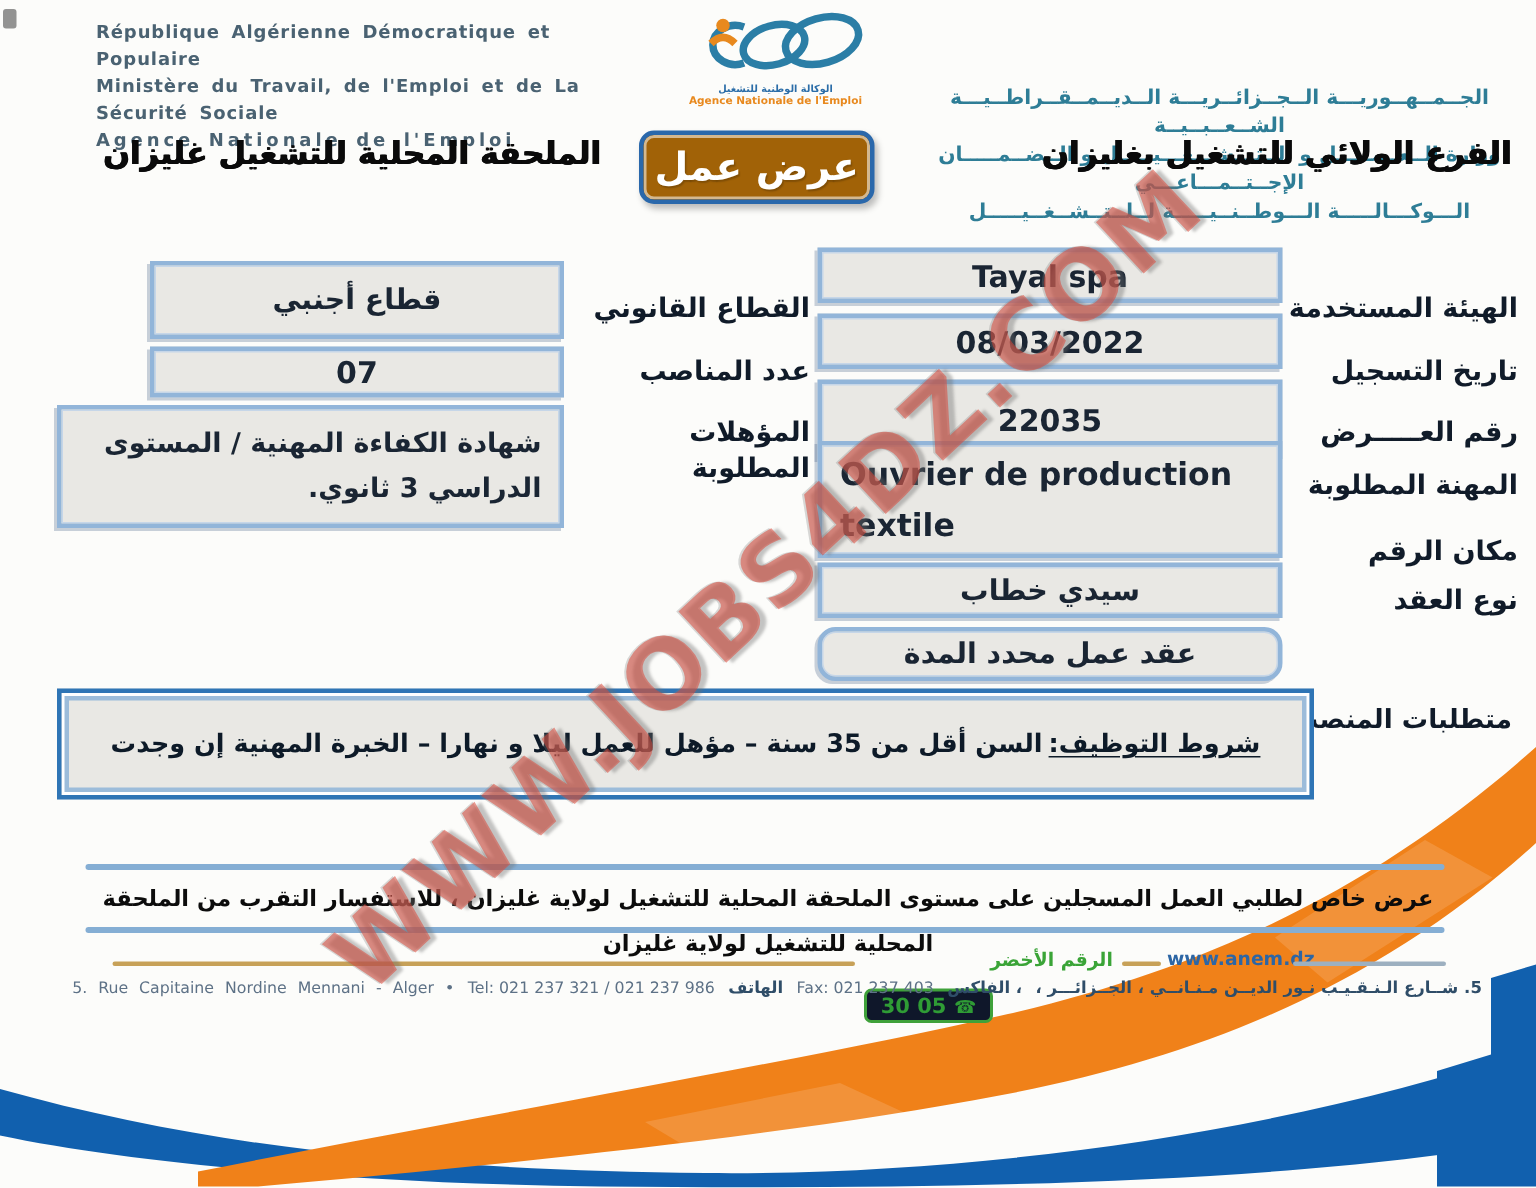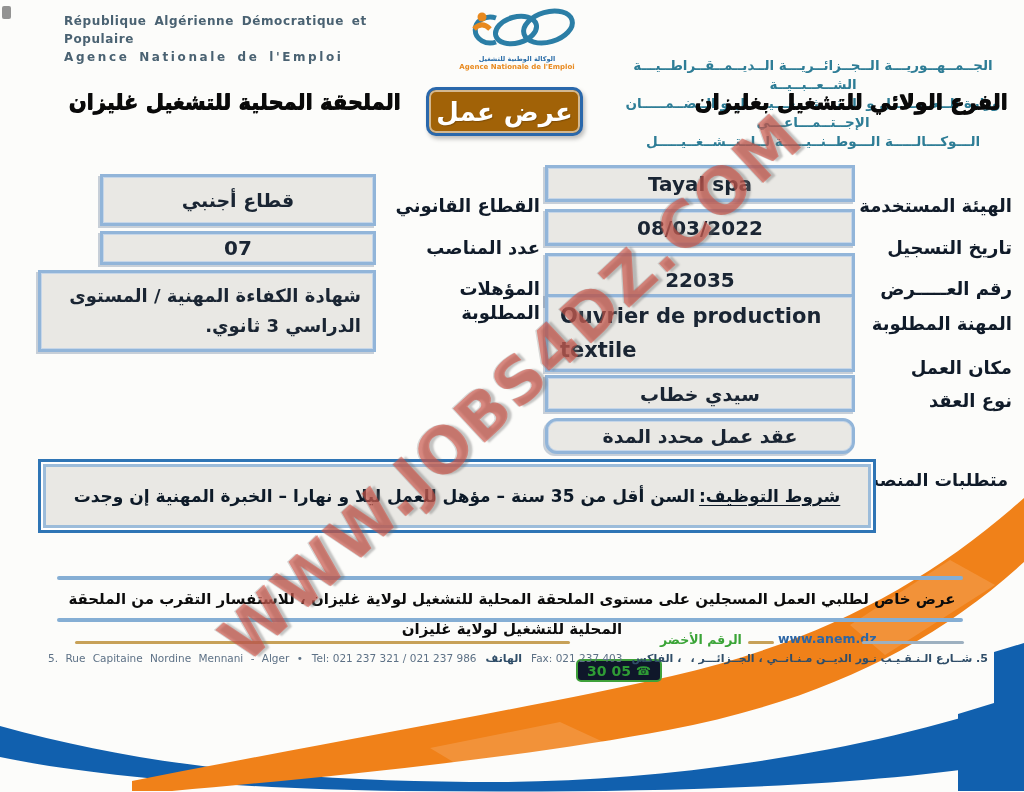--- a/index.html
+++ b/index.html
@@ -82,20 +82,21 @@
   <path d="M958,791 L958,714 L994,703 L994,652 L1024,643 L1024,791 Z" fill="#1160ae"></path>
   <path d="M132,781 C340,740 540,706 672,676 C820,642 930,582 1024,498 L1024,562 C930,648 816,702 668,730 C520,758 330,777 172,791 L132,791 Z" fill="#f08119"></path>
   <path d="M430,748 L560,722 L610,745 L470,772 Z" fill="#ffffff" opacity="0.14"></path>
   <path d="M850,625 L950,560 L995,585 L885,655 Z" fill="#ffffff" opacity="0.14"></path>
 </svg>
 
 <div class="abs scan-mark"></div>
 
 <div class="abs z2 header-fr">
   <div class="fr-line">République Algérienne Démocratique et Populaire</div>
+  <div class="fr-line">Ministère du Travail, de l'Emploi et de La Sécurité Sociale</div>
   <div class="fr-line">Agence Nationale de l'Emploi</div>
 </div>
 
 <div class="abs z2 logo-wrap">
   <svg width="142" height="48" viewBox="0 0 142 48">
     <ellipse cx="102" cy="23" rx="25" ry="15" transform="rotate(-16 102 23)" fill="none" stroke="#2b7ea6" stroke-width="5"></ellipse>
     <ellipse cx="70" cy="26" rx="21" ry="13" transform="rotate(-16 70 26)" fill="none" stroke="#2b7ea6" stroke-width="5"></ellipse>
     <path d="M 50 14 A 15 13 0 1 0 50 38" fill="none" stroke="#2b7ea6" stroke-width="5"></path>
     <circle cx="36" cy="13" r="4.5" fill="#e8891e"></circle>
     <path d="M 28 25 Q 36 17 44 25" stroke="#e8891e" stroke-width="5" fill="none"></path>
@@ -111,21 +112,21 @@
 </div>
 
 <div class="abs z2 doc-title" style="left:62px;top:90px;width:345px;">الملحقة المحلية للتشغيل غليزان</div>
 <div class="abs z2 badge">عرض عمل</div>
 <div class="abs z2 doc-title" style="left:686px;top:90px;width:330px;">الفرع الولائي للتشغيل بغليزان</div>
 
 <div class="abs z2 label" style="right:12px;top:194px;width:170px;">الهيئة المستخدمة</div>
 <div class="abs z2 label" style="right:12px;top:236px;width:170px;">تاريخ التسجيل</div>
 <div class="abs z2 label" style="right:12px;top:277px;width:170px;">رقم العـــــرض</div>
 <div class="abs z2 label" style="right:12px;top:312px;width:170px;">المهنة المطلوبة</div>
-<div class="abs z2 label" style="right:12px;top:356px;width:170px;">مكان العمل</div>
+<div class="abs z2 label" style="right:12px;top:356px;width:170px;">مكان الرقم</div>
 <div class="abs z2 label" style="right:12px;top:389px;width:170px;">نوع العقد</div>
 
 <div class="abs z2 vbox ltr" style="left:545px;top:165px;width:310px;height:37px;font-size:20px;">Tayal spa</div>
 <div class="abs z2 vbox ltr" style="left:545px;top:209px;width:310px;height:37px;font-size:20px;">08/03/2022</div>
 <div class="abs z2 vbox ltr" style="left:545px;top:253px;width:310px;height:53px;font-size:20px;">22035</div>
 <div class="abs z2 vbox ltr start" style="left:545px;top:294px;width:310px;height:78px;">Ouvrier de production textile</div>
 <div class="abs z2 vbox" style="left:545px;top:375px;width:310px;height:37px;">سيدي خطاب</div>
 <div class="abs z2 vbox" style="left:545px;top:418px;width:310px;height:36px;border-radius:12px;">عقد عمل محدد المدة</div>
 
 <div class="abs z2 label" style="left:384px;top:194px;width:156px;">القطاع القانوني</div>

